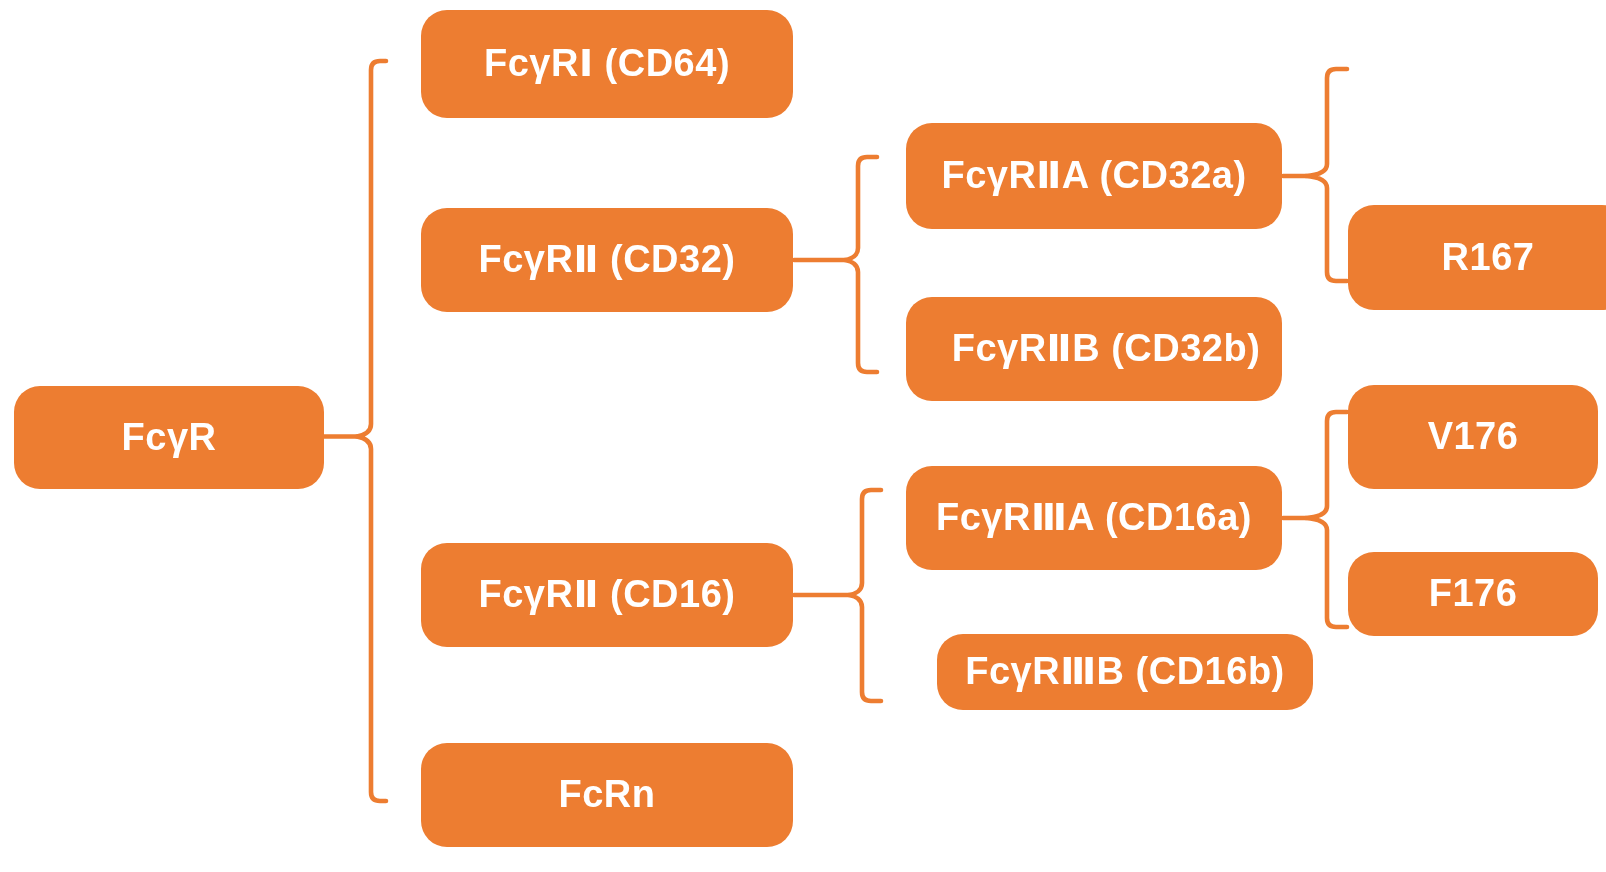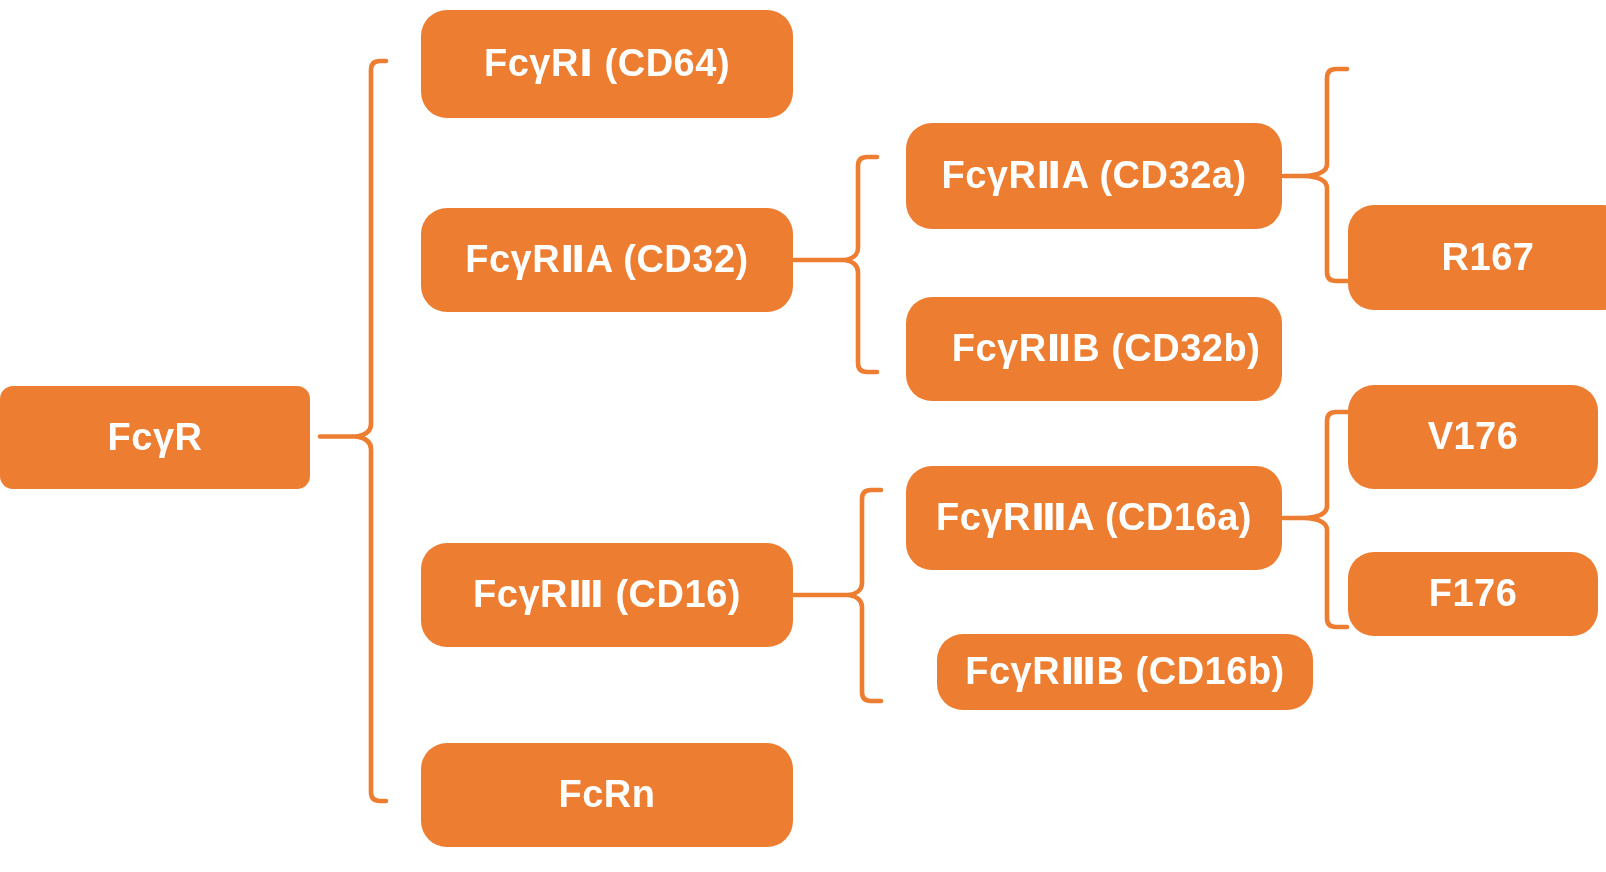--- a/index.html
+++ b/index.html
@@ -41,21 +41,21 @@
   .node-label {
     color: var(--node-text, #FFFFFF);
     font-size: 38px;
     font-weight: 700;
     letter-spacing: 0.5px;
     white-space: nowrap;
     line-height: 1;
     padding-bottom: 2px;
   }
   
-  #n-root   { left: 0;    top: 386px; width: 310px; height: 103px; border-radius: 13px; }
+  #n-root   { left: 14px;    top: 386px; width: 310px; height: 103px; }
   #n-cd64   { left: 421px;  top: 10px;  width: 372px; height: 108px; }
   #n-cd32   { left: 421px;  top: 208px; width: 372px; height: 104px; }
   #n-cd16   { left: 421px;  top: 543px; width: 372px; height: 104px; }
   #n-fcrn   { left: 421px;  top: 743px; width: 372px; height: 104px; }
   #n-cd32a  { left: 906px;  top: 123px; width: 376px; height: 106px; }
   #n-cd32b  { left: 906px;  top: 297px; width: 376px; height: 104px; padding-left: 24px; }
   #n-cd16a  { left: 906px;  top: 466px; width: 376px; height: 104px; }
   #n-cd16b  { left: 937px;  top: 634px; width: 376px; height: 76px; }
   #n-h167   { left: 1348px; top: 42px;  width: 250px; height: 105px; }
   #n-r167   { left: 1348px; top: 205px; width: 280px; height: 105px; }
@@ -102,25 +102,25 @@
 
   <div class="node" id="n-root">
     <span class="node-label">FcγR</span>
   </div>
 
   <div class="node" id="n-cd64">
     <span class="node-label">FcγRⅠ (CD64)</span>
   </div>
 
   <div class="node" id="n-cd32">
-    <span class="node-label">FcγRⅡA (CD32)</span>
+    <span class="node-label">FcγRⅡ (CD32)</span>
   </div>
 
   <div class="node" id="n-cd16">
-    <span class="node-label">FcγRⅢ (CD16)</span>
+    <span class="node-label">FcγRⅡ (CD16)</span>
   </div>
 
   <div class="node" id="n-fcrn">
     <span class="node-label">FcRn</span>
   </div>
 
   <div class="node" id="n-cd32a">
     <span class="node-label">FcγRⅡA (CD32a)</span>
   </div>
 

